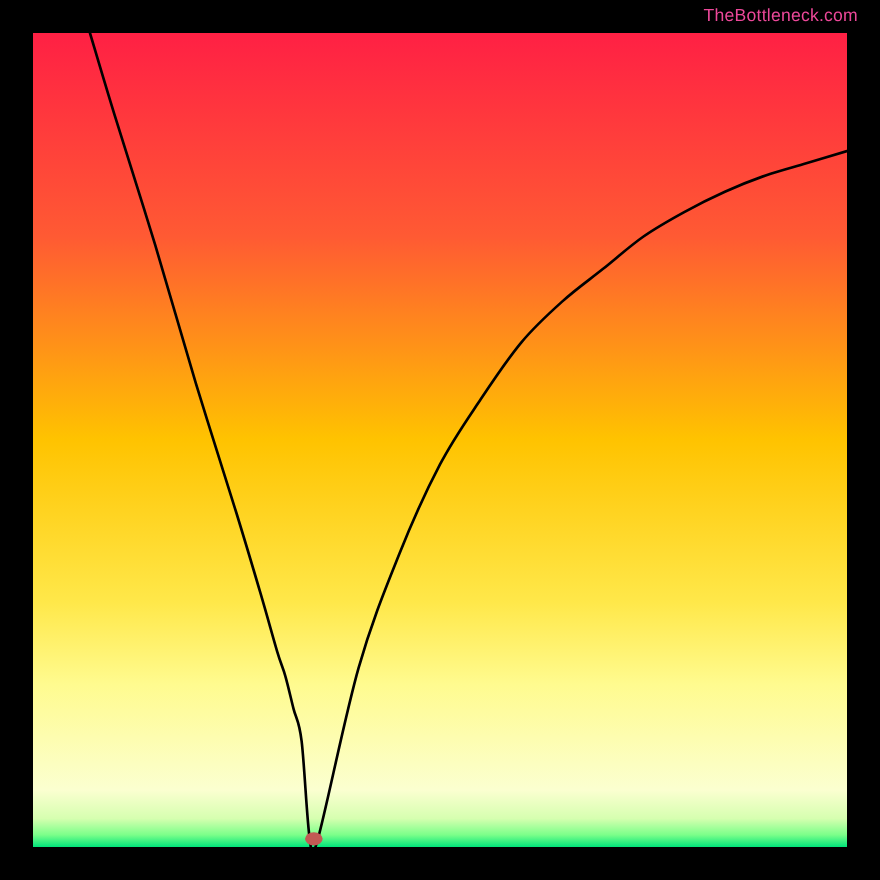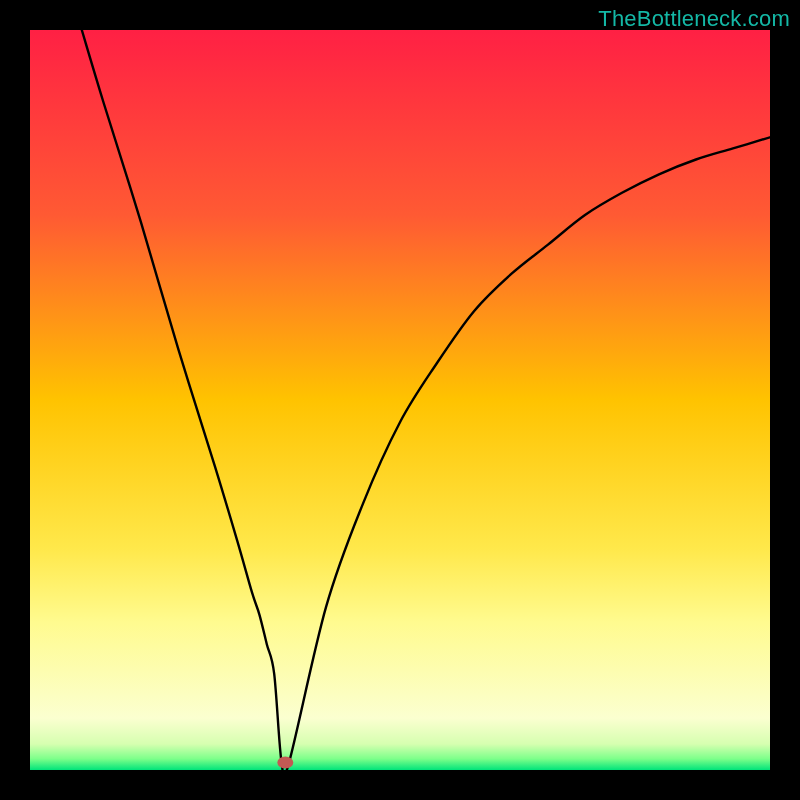--- a/index.html
+++ b/index.html
@@ -21,24 +21,24 @@
     position: absolute;
     left: 30px;
     top: 30px;
     width: 740px;
     height: 740px;
     overflow: hidden;
   }
   .watermark {
     position: absolute;
     top: 6px;
-    right: 10px;
-    font-size: 22px;
+    right: 20px;
+    font-size: 16px;
     font-weight: 500;
-    color: #14b8a6;
+    color: #ec4899;
     letter-spacing: 0.2px;
     user-select: none;
   }
   svg { display: block; }
 </style>
 </head>
 <body>
 
 <div class="frame">
   <div class="watermark">TheBottleneck.com</div>

